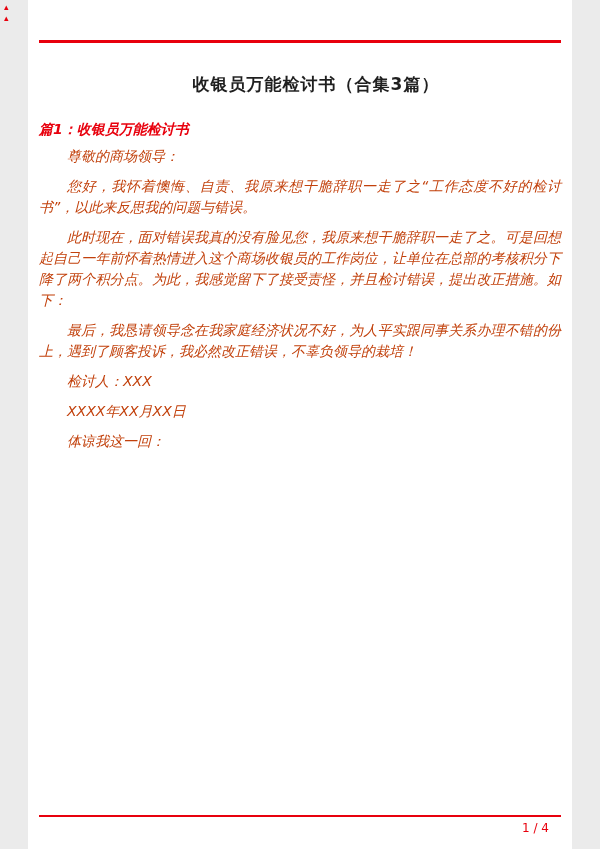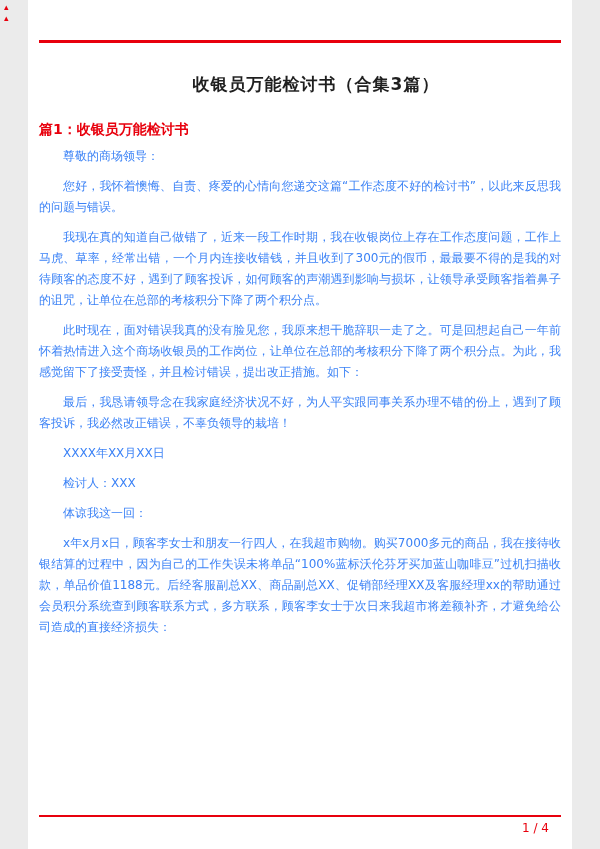--- a/index.html
+++ b/index.html
@@ -39,30 +39,31 @@
     margin: 30px 0 16px 0;
     text-align: center;
     font-size: 17px;
     font-weight: bold;
     color: #1f1f1f;
     letter-spacing: 1px;
     padding-left: 32px;
   }
   .content {
     padding: 0 11px;
+    font-style: italic;
   }
   .section-heading {
     color: #e8000d;
     font-size: 14px;
     font-weight: bold;
     margin: 25px 0 7px 0;
   }
   .para {
-    font-size: 12px;
-    color: #3b82f6;
+    font-size: 14px;
+    color: #c2410c;
     line-height: 21px;
     text-indent: 2em;
     text-align: justify;
     margin: 0 0 9px 0;
   }
   .footer {
     position: absolute;
     left: 11px;
     right: 11px;
     bottom: 14px;
@@ -90,29 +91,27 @@
 <div class="page">
 
   <div class="top-rule"></div>
 
   <h1 class="doc-title">收银员万能检讨书（合集3篇）</h1>
 
   <div class="content">
 
     <div class="section-heading">篇1：收银员万能检讨书</div>
     <p class="para">尊敬的商场领导：</p>
-    <p class="para">您好，我怀着懊悔、自责、疼爱的心情向您递交这篇“工作态度不好的检讨书”，以此来反思我的问题与错误。</p>
-    <p class="para">我现在真的知道自己做错了，近来一段工作时期，我在收银岗位上存在工作态度问题，工作上马虎、草率，经常出错，一个月内连接收错钱，并且收到了300元的假币，最最要不得的是我的对待顾客的态度不好，遇到了顾客投诉，如何顾客的声潮遇到影响与损坏，让领导承受顾客指着鼻子的诅咒，让单位在总部的考核积分下降了两个积分点。</p>
+    <p class="para">您好，我怀着懊悔、自责、我原来想干脆辞职一走了之“工作态度不好的检讨书”，以此来反思我的问题与错误。</p>
     <p class="para">此时现在，面对错误我真的没有脸见您，我原来想干脆辞职一走了之。可是回想起自己一年前怀着热情进入这个商场收银员的工作岗位，让单位在总部的考核积分下降了两个积分点。为此，我感觉留下了接受责怪，并且检讨错误，提出改正措施。如下：</p>
     <p class="para">最后，我恳请领导念在我家庭经济状况不好，为人平实跟同事关系办理不错的份上，遇到了顾客投诉，我必然改正错误，不辜负领导的栽培！</p>
+    <p class="para">检讨人：XXX</p>
     <p class="para">XXXX年XX月XX日</p>
-    <p class="para">检讨人：XXX</p>
 
     <p class="para">体谅我这一回：</p>
-    <p class="para">x年x月x日，顾客李女士和朋友一行四人，在我超市购物。购买7000多元的商品，我在接待收银结算的过程中，因为自己的工作失误未将单品“100%蓝标沃伦芬牙买加蓝山咖啡豆”过机扫描收款，单品价值1188元。后经客服副总XX、商品副总XX、促销部经理XX及客服经理xx的帮助通过会员积分系统查到顾客联系方式，多方联系，顾客李女士于次日来我超市将差额补齐，才避免给公司造成的直接经济损失：</p>
 
   </div>
 
   <div class="footer">
     <div class="footer-rule"></div>
     <div class="page-num">1 / 4</div>
   </div>
 
 </div>
 

